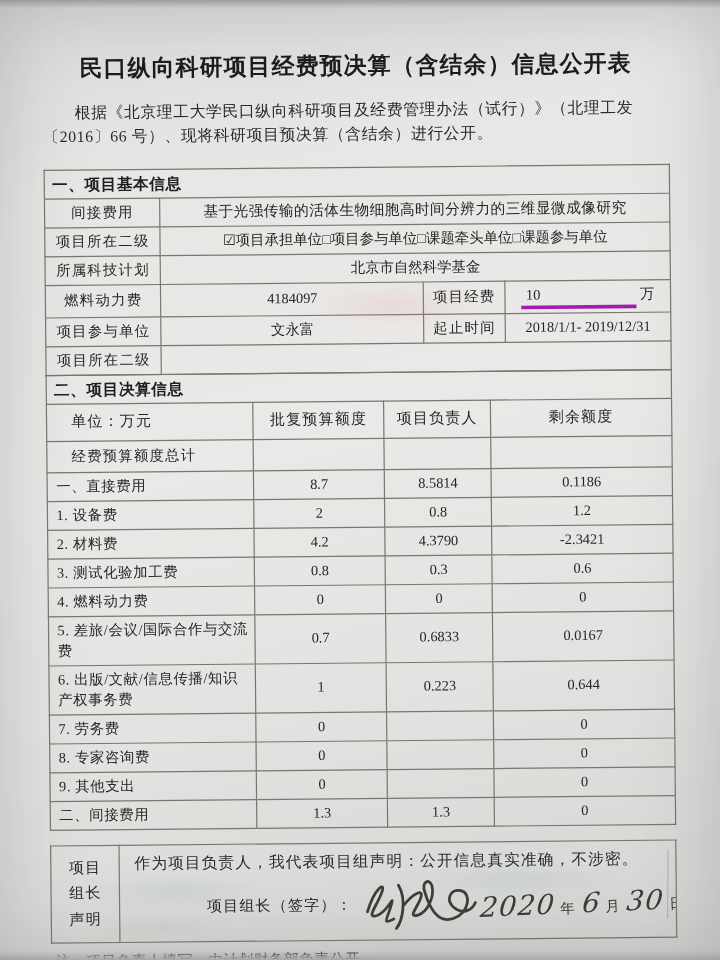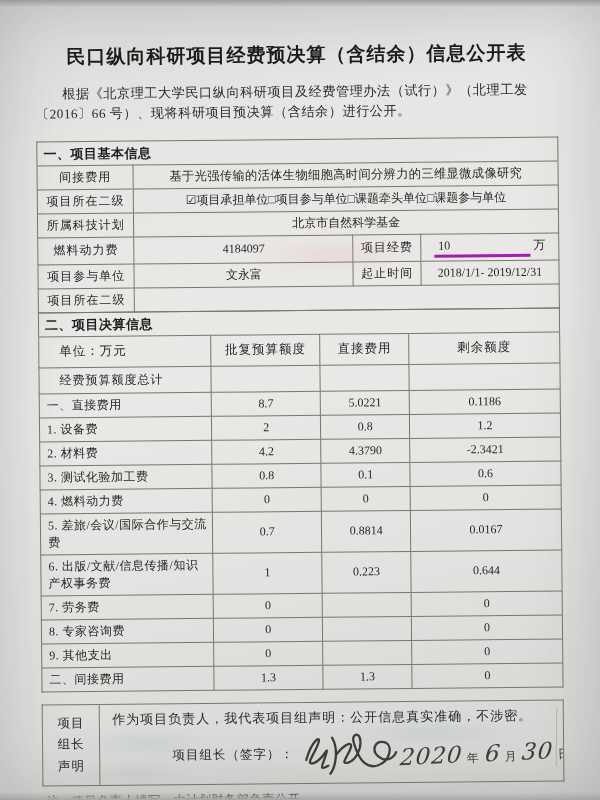--- a/index.html
+++ b/index.html
@@ -203,63 +203,63 @@
         <col style="width:17%">
         <col style="width:29%">
     </colgroup>
     <tbody>
         <tr>
       <td class="sec-heading-cell" colspan="4">二、项目决算信息</td>
     </tr>
     <tr>
       <td class="hdr unit-label">单位：万元</td>
       <td class="hdr">批复预算额度</td>
-      <td class="hdr">直接费用</td>
+      <td class="hdr">项目负责人</td>
       <td class="hdr">剩余额度</td>
     </tr>
     <tr>
       <td class="total-label">经费预算额度总计</td>
       <td class="num"></td>
       <td class="num"></td>
       <td class="num"></td>
     </tr>
     <tr>
       <td class="row-label">一、直接费用</td>
       <td class="num">8.7</td>
-      <td class="num">5.0221</td>
+      <td class="num">8.5814</td>
       <td class="num">0.1186</td>
     </tr>
     <tr>
       <td class="row-label">1. 设备费</td>
       <td class="num">2</td>
       <td class="num">0.8</td>
       <td class="num">1.2</td>
     </tr>
     <tr>
       <td class="row-label">2. 材料费</td>
       <td class="num">4.2</td>
       <td class="num">4.3790</td>
       <td class="num">-2.3421</td>
     </tr>
     <tr>
       <td class="row-label">3. 测试化验加工费</td>
       <td class="num">0.8</td>
-      <td class="num">0.1</td>
+      <td class="num">0.3</td>
       <td class="num">0.6</td>
     </tr>
     <tr>
       <td class="row-label">4. 燃料动力费</td>
       <td class="num">0</td>
       <td class="num">0</td>
       <td class="num">0</td>
     </tr>
     <tr>
       <td class="row-label">5. 差旅/会议/国际合作与交流费</td>
       <td class="num">0.7</td>
-      <td class="num">0.8814</td>
+      <td class="num">0.6833</td>
       <td class="num">0.0167</td>
     </tr>
     <tr>
       <td class="row-label">6. 出版/文献/信息传播/知识产权事务费</td>
       <td class="num">1</td>
       <td class="num">0.223</td>
       <td class="num">0.644</td>
     </tr>
     <tr>
       <td class="row-label">7. 劳务费</td>

